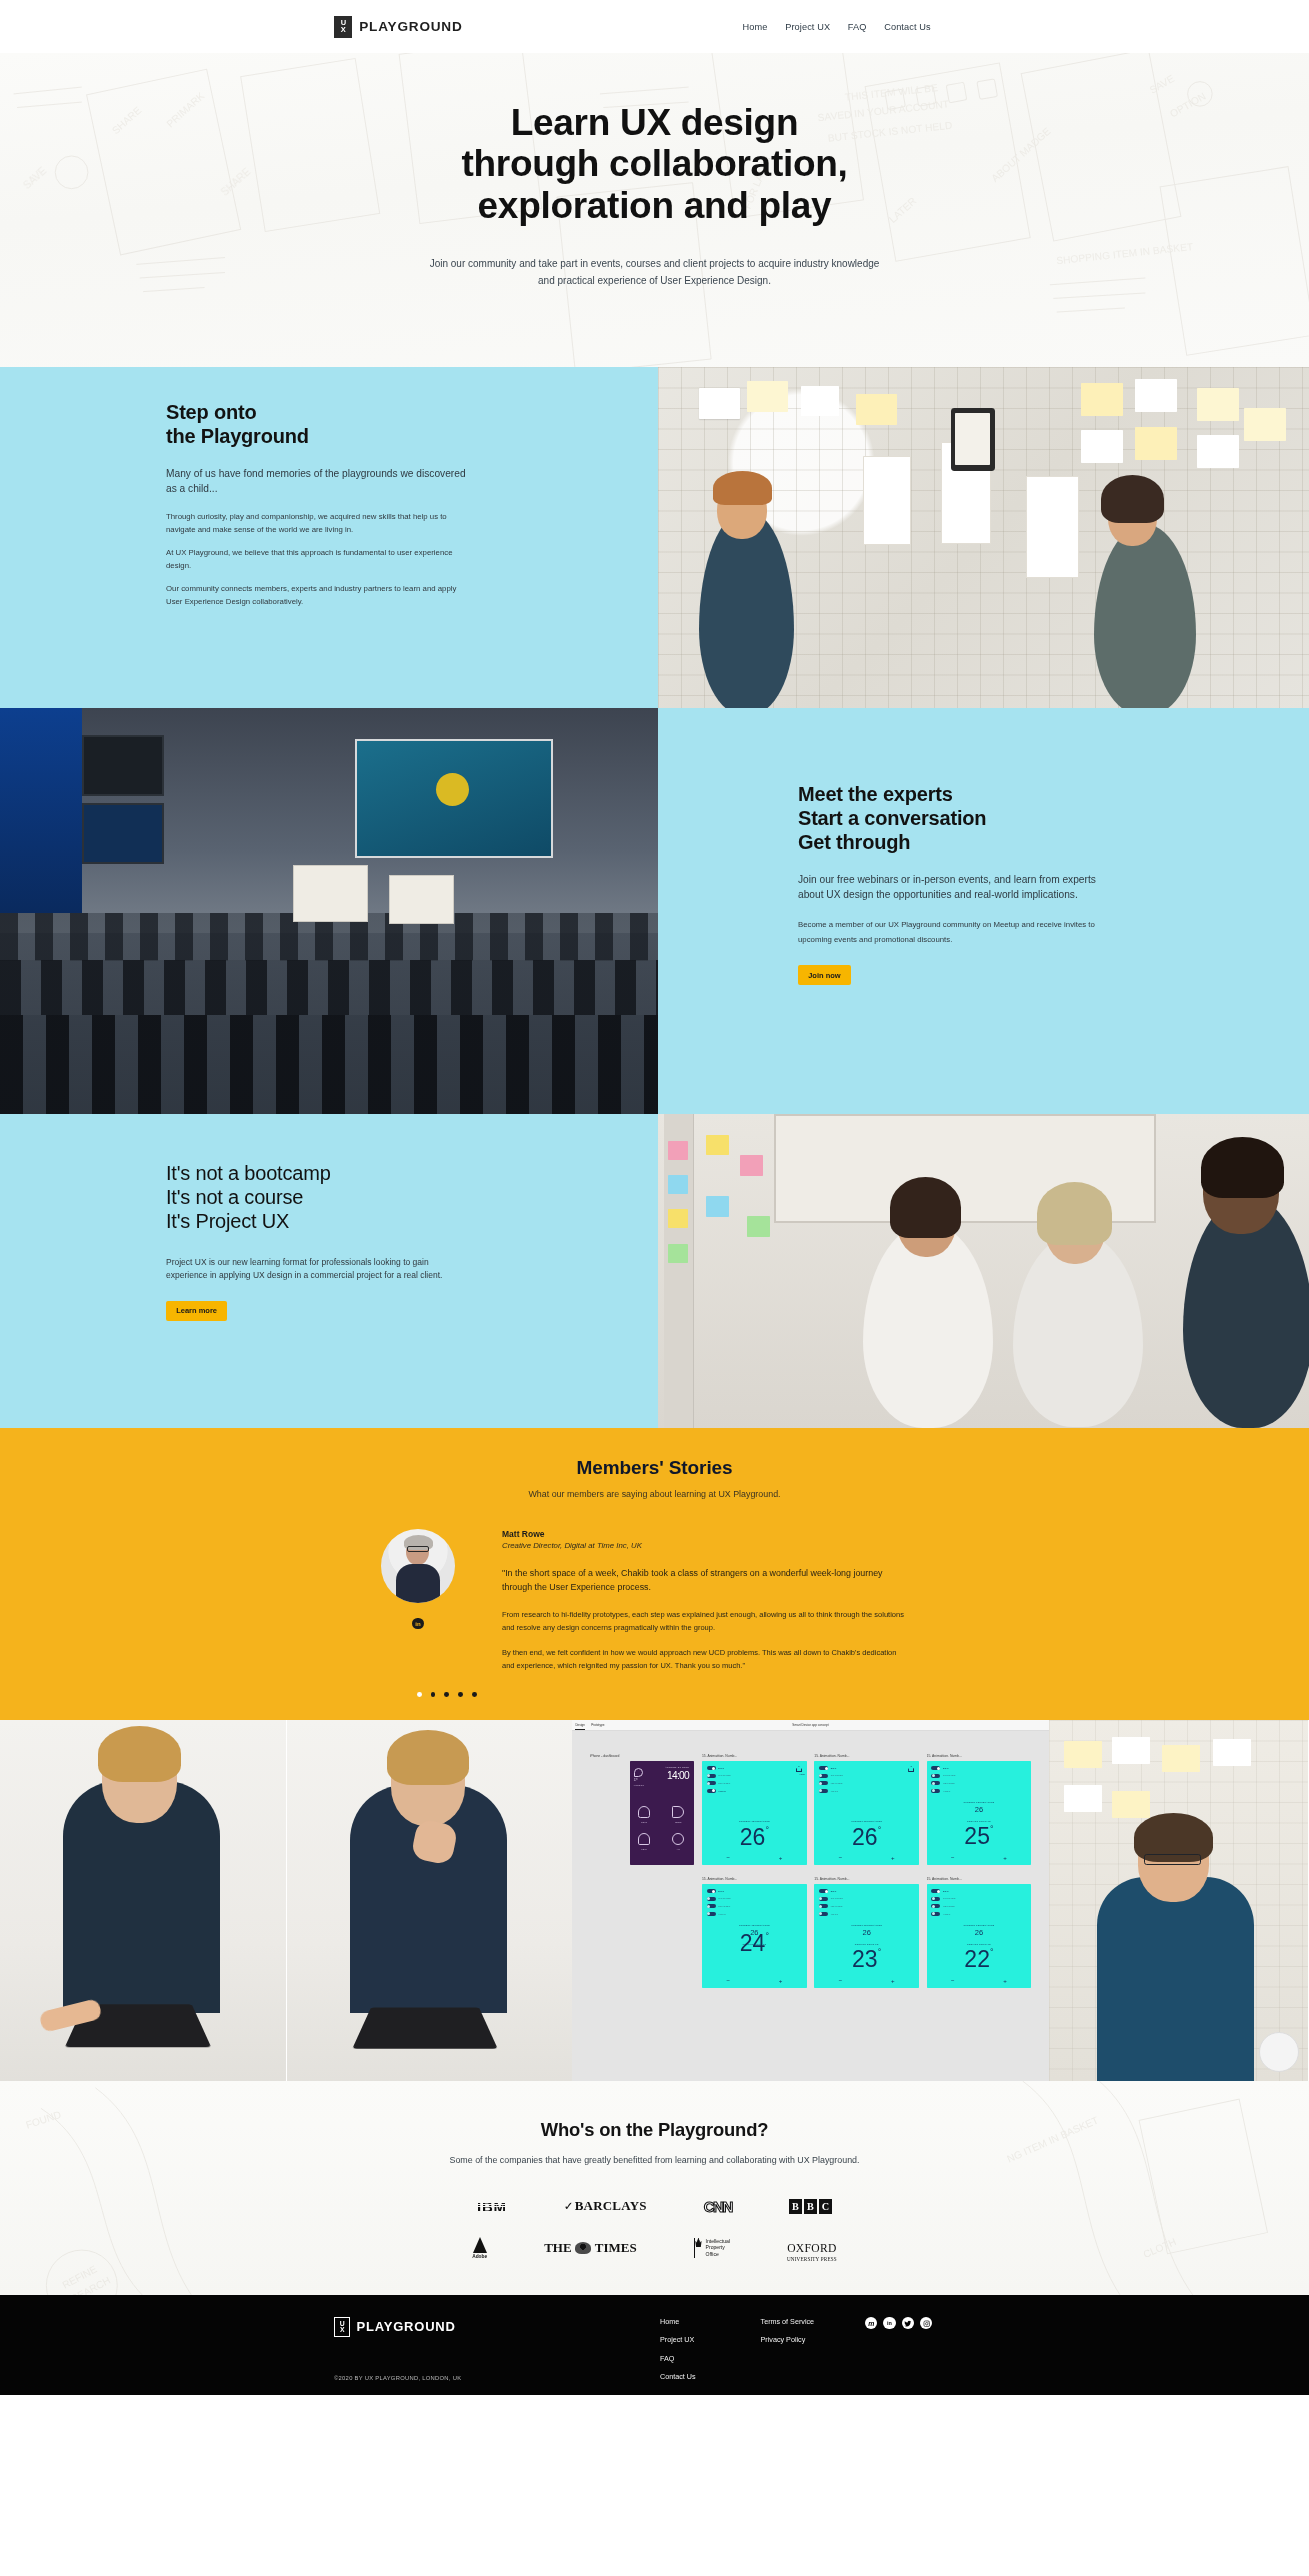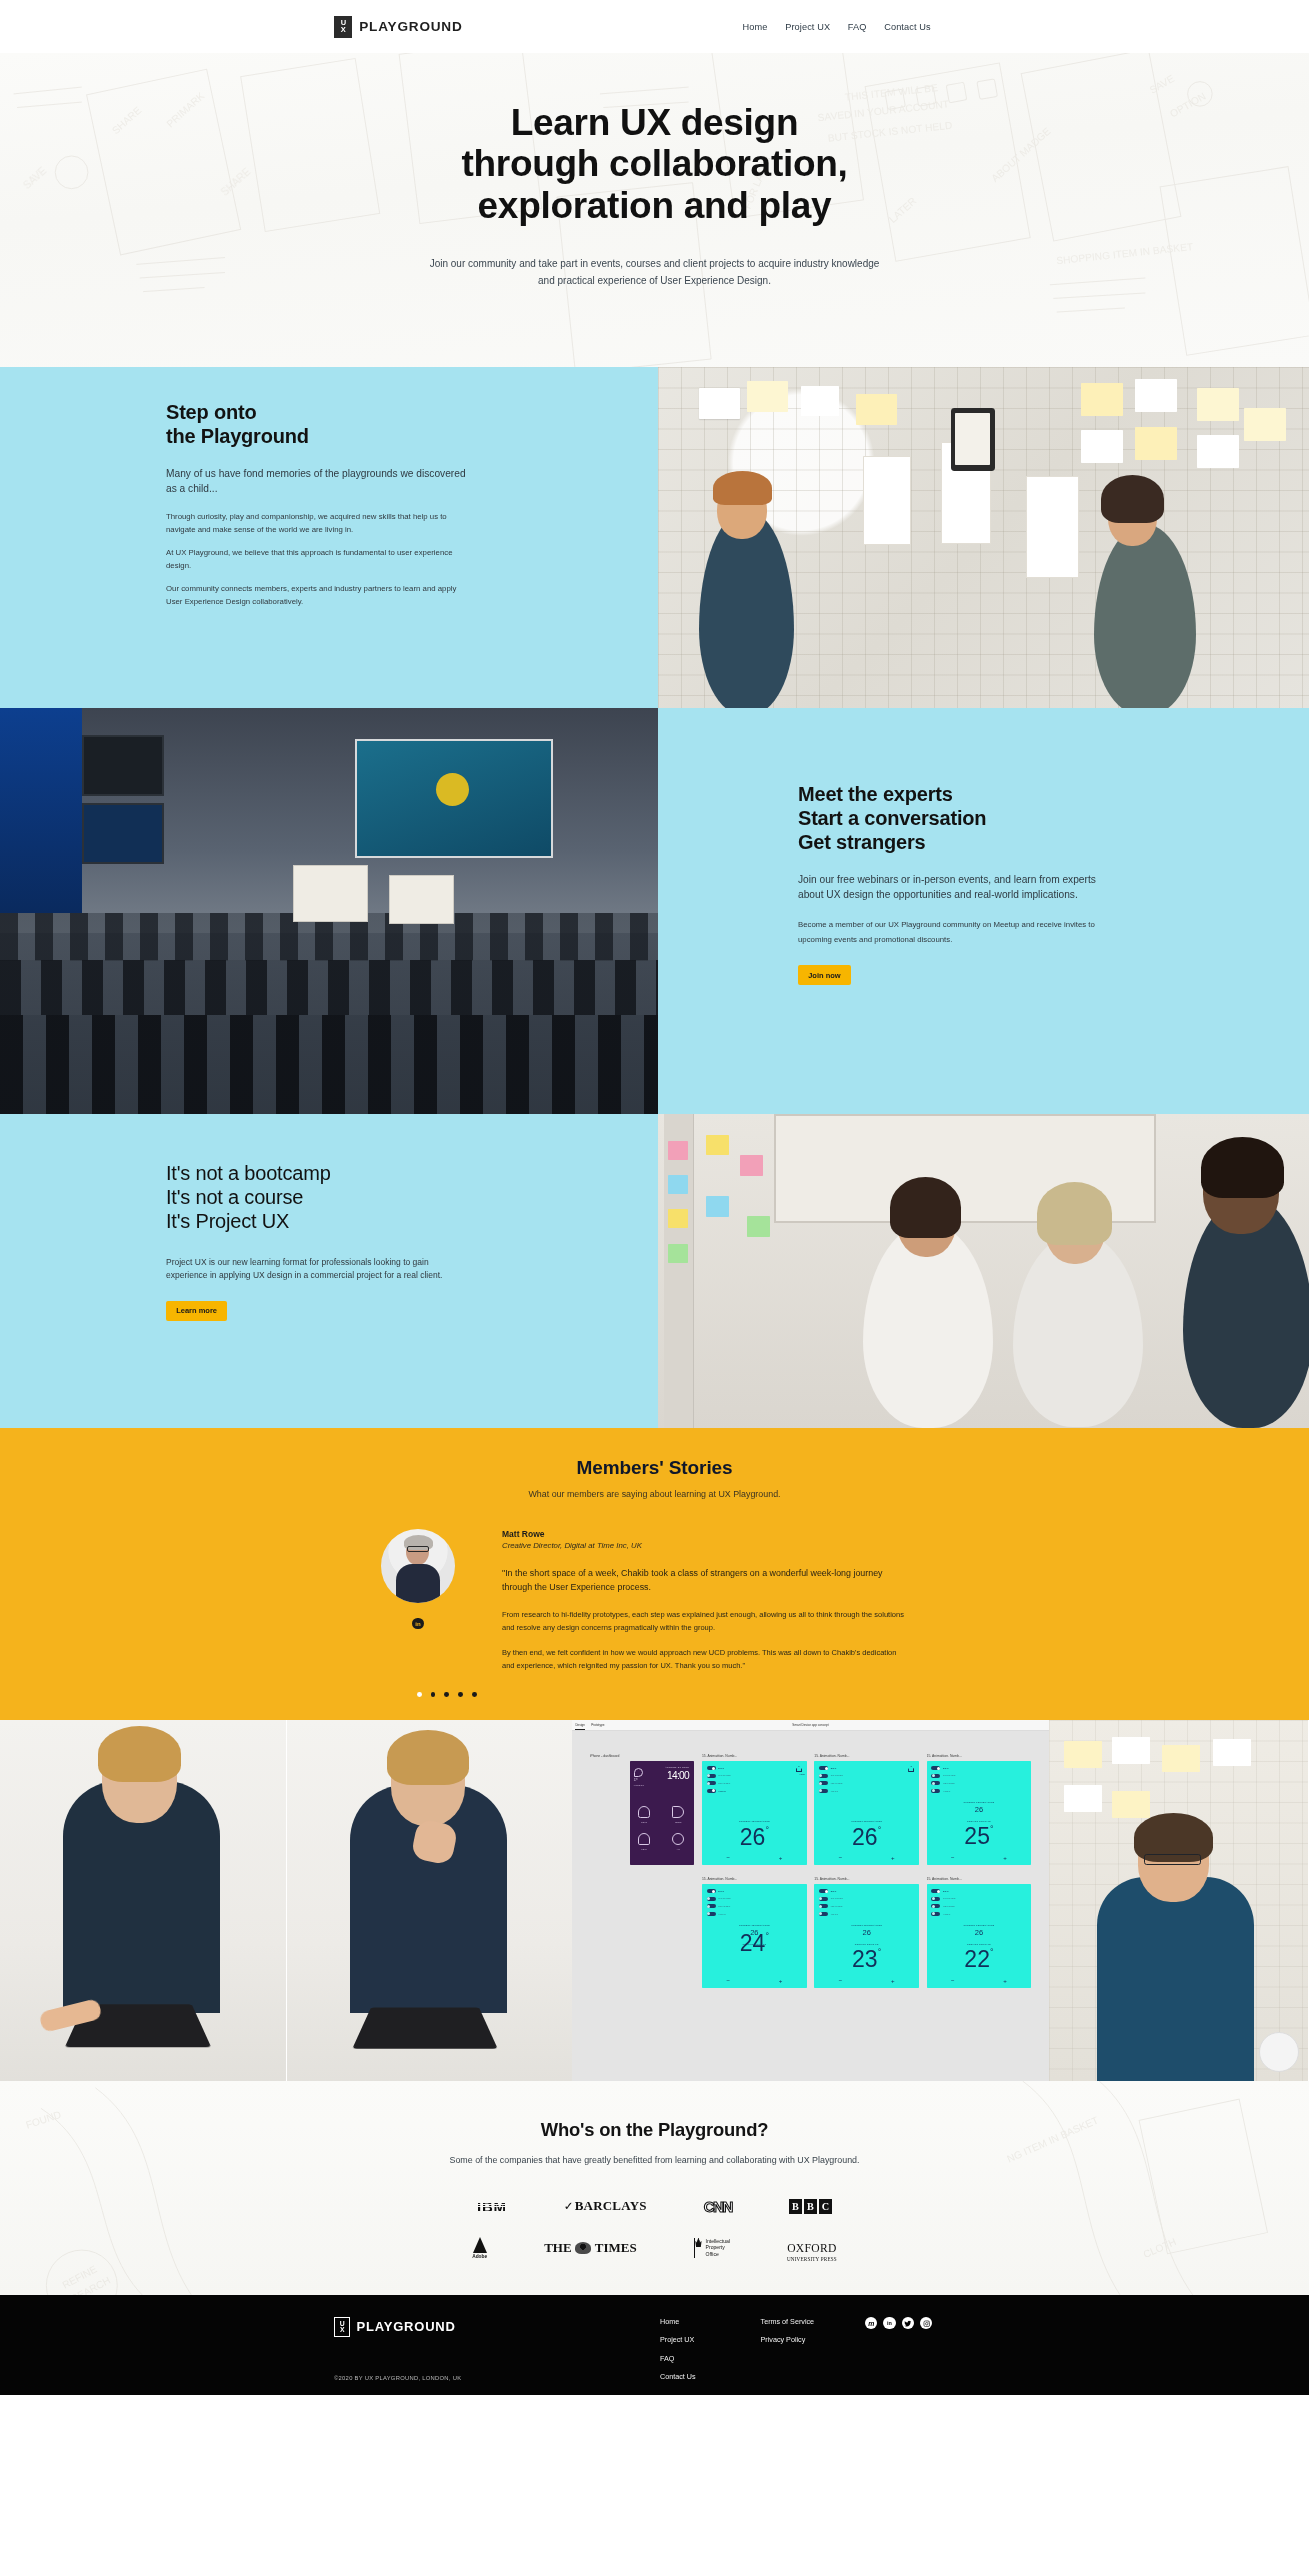--- a/index.html
+++ b/index.html
@@ -351,21 +351,21 @@
     <div style="position:absolute;left:0;top:252px;right:0;height:55px;background:repeating-linear-gradient(90deg, rgba(22,26,32,.95) 0 20.5px, rgba(60,68,78,.7) 20.5px 41px);"></div>
     <div style="position:absolute;left:0;top:307px;right:0;height:99px;background:repeating-linear-gradient(90deg, rgba(16,19,24,.97) 0 23px, rgba(52,60,70,.75) 23px 46px);"></div>
     <div style="position:absolute;left:293px;top:157px;width:75px;height:57px;background:#efece4;border:1.4px solid #cfccc4;"></div>
     <div style="position:absolute;left:389px;top:167px;width:65px;height:49px;background:#efece4;border:1.4px solid #cfccc4;"></div>
   </div>
   <div class="pane pane-cyan pane-text" style="width:651px;height:406px;">
     <div class="pane-inner" style="margin-left:140px;padding-top:41px;">
       <h2 class="sec-title">
         <span>Meet the experts</span><br>
         <span>Start a conversation</span><br>
-        <span>Get strangers</span>
+        <span>Get through</span>
       </h2>
       <p class="sec-lead">Join our free webinars or in-person events, and learn from experts about UX design the opportunities and real-world implications.</p>
       <div class="sec-body" style="line-height:1.95;">
         <p>Become a member of our UX Playground community on Meetup and receive invites to upcoming events and promotional discounts.</p>
       </div>
       <button class="btn-yellow" style="margin-top:17.7px;">Join now</button>
     </div>
   </div>
 </section>
 

